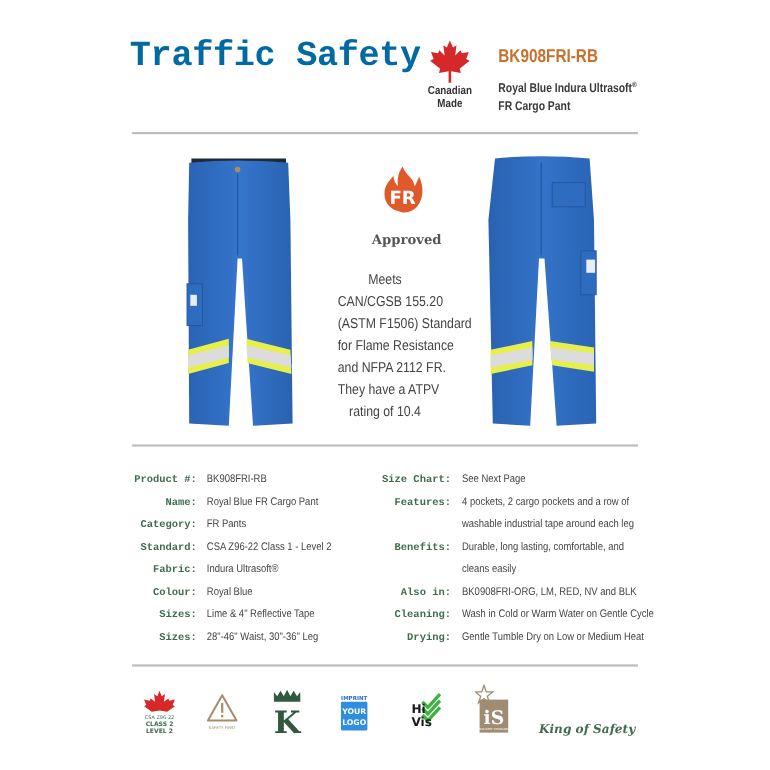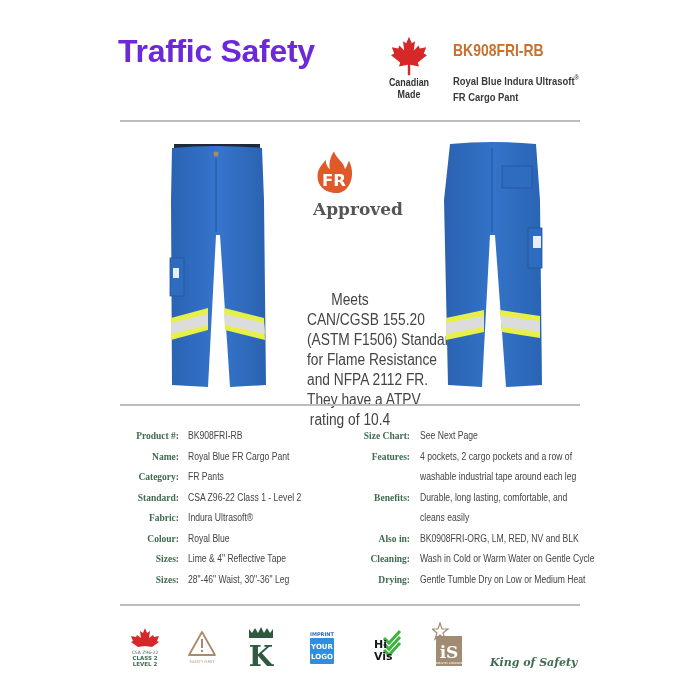--- a/index.html
+++ b/index.html
@@ -1,22 +1,22 @@
 <!DOCTYPE html>
 <html><head>
   <meta charset="utf-8">
   <style>
     * { box-sizing: border-box; margin: 0; padding: 0; }
     html, body { width: 700px; height: 700px; background: #ffffff; overflow: hidden; }
     body { position: relative; font-family: "Liberation Sans", sans-serif; color: #3a3a3a; }
 
     .title {
       position: absolute; left: 118px; top: 34px;
-      font-family: Liberation Sans, sans-serif; font-weight: bold;
-      font-size: 32px; line-height: 34px; color: #6d28d9; letter-spacing: -0.3px;
+      font-family: Liberation Mono, monospace; font-weight: bold;
+      font-size: 32px; line-height: 34px; color: #0369a1; letter-spacing: -0.3px;
     }
     .canada {
       position: absolute; left: 383px; top: 36px; width: 52px; text-align: center; font-weight: bold;
     }
     .canada svg { display: block; margin: 0 auto; }
     .canada .cm {
       font-family: "Liberation Sans", sans-serif; font-size: 10.5px; line-height: 11px;
       color: #333; transform: scaleX(0.85); transform-origin: center; margin-top: 1px;
     }
     .sku {
@@ -31,36 +31,36 @@
     }
     .subtitle sup { font-size: 7px; }
 
     .divider { position: absolute; left: 120px; width: 460px; height: 2px; background: #bdbdbd; }
     .d1 { top: 120px; } .d2 { top: 404px; } .d3 { top: 604px; }
 
     .pant { position: absolute; }
     .pant-front { left: 168px; top: 140px; width: 100px; height: 250px; }
     .pant-back  { left: 440px; top: 140px; width: 105px; height: 250px; }
 
-    .fr-logo { position: absolute; left: 313px; top: 150px; width: 56px; text-align: left; }
+    .fr-logo { position: absolute; left: 338px; top: 150px; width: 56px; text-align: center; }
     .fr-logo .approved {
-      font-family: "DejaVu Serif", serif; font-weight: bold; font-size: 17px;
-      color: #555; margin-top: 1px;
+      font-family: "DejaVu Serif", serif; font-weight: bold; font-size: 12px;
+      color: #555; margin-top: 12px;
     }
     .fr-text {
       position: absolute; left: 300px; top: 244px; width: 100px; text-align: center;
-      font-size: 16px; line-height: 20px; color: #444; margin-top: 46px;
+      font-size: 13px; line-height: 20px; color: #444;
     }
     .fr-text div { transform: scaleX(0.86); transform-origin: center; white-space: nowrap; }
 
     .specs { position: absolute; top: 426px; font-size: 10px; }
     .specs .row { position: relative; height: 20.5px; line-height: 20.5px; }
     .specs .lbl {
       position: absolute; right: 0; text-align: center; white-space: nowrap;
-      font-family: Liberation Serif, serif; font-weight: bold; font-size: 9.5px; color: #3f6b4f;
+      font-family: Liberation Mono, monospace; font-weight: bold; font-size: 9.5px; color: #3f6b4f;
     }
     .specs .val {
       position: absolute; white-space: nowrap; color: #444; font-size: 10px;
       transform: scaleX(0.86); transform-origin: left;
     }
     .left-specs { left: 100px; }
     .left-specs .lbl-wrap { position: absolute; left: 0; width: 79px; }
     .left-specs .val { left: 88px; }
     .right-specs { left: 340px; }
     .right-specs .lbl-wrap { position: absolute; left: 0; width: 70px; }

